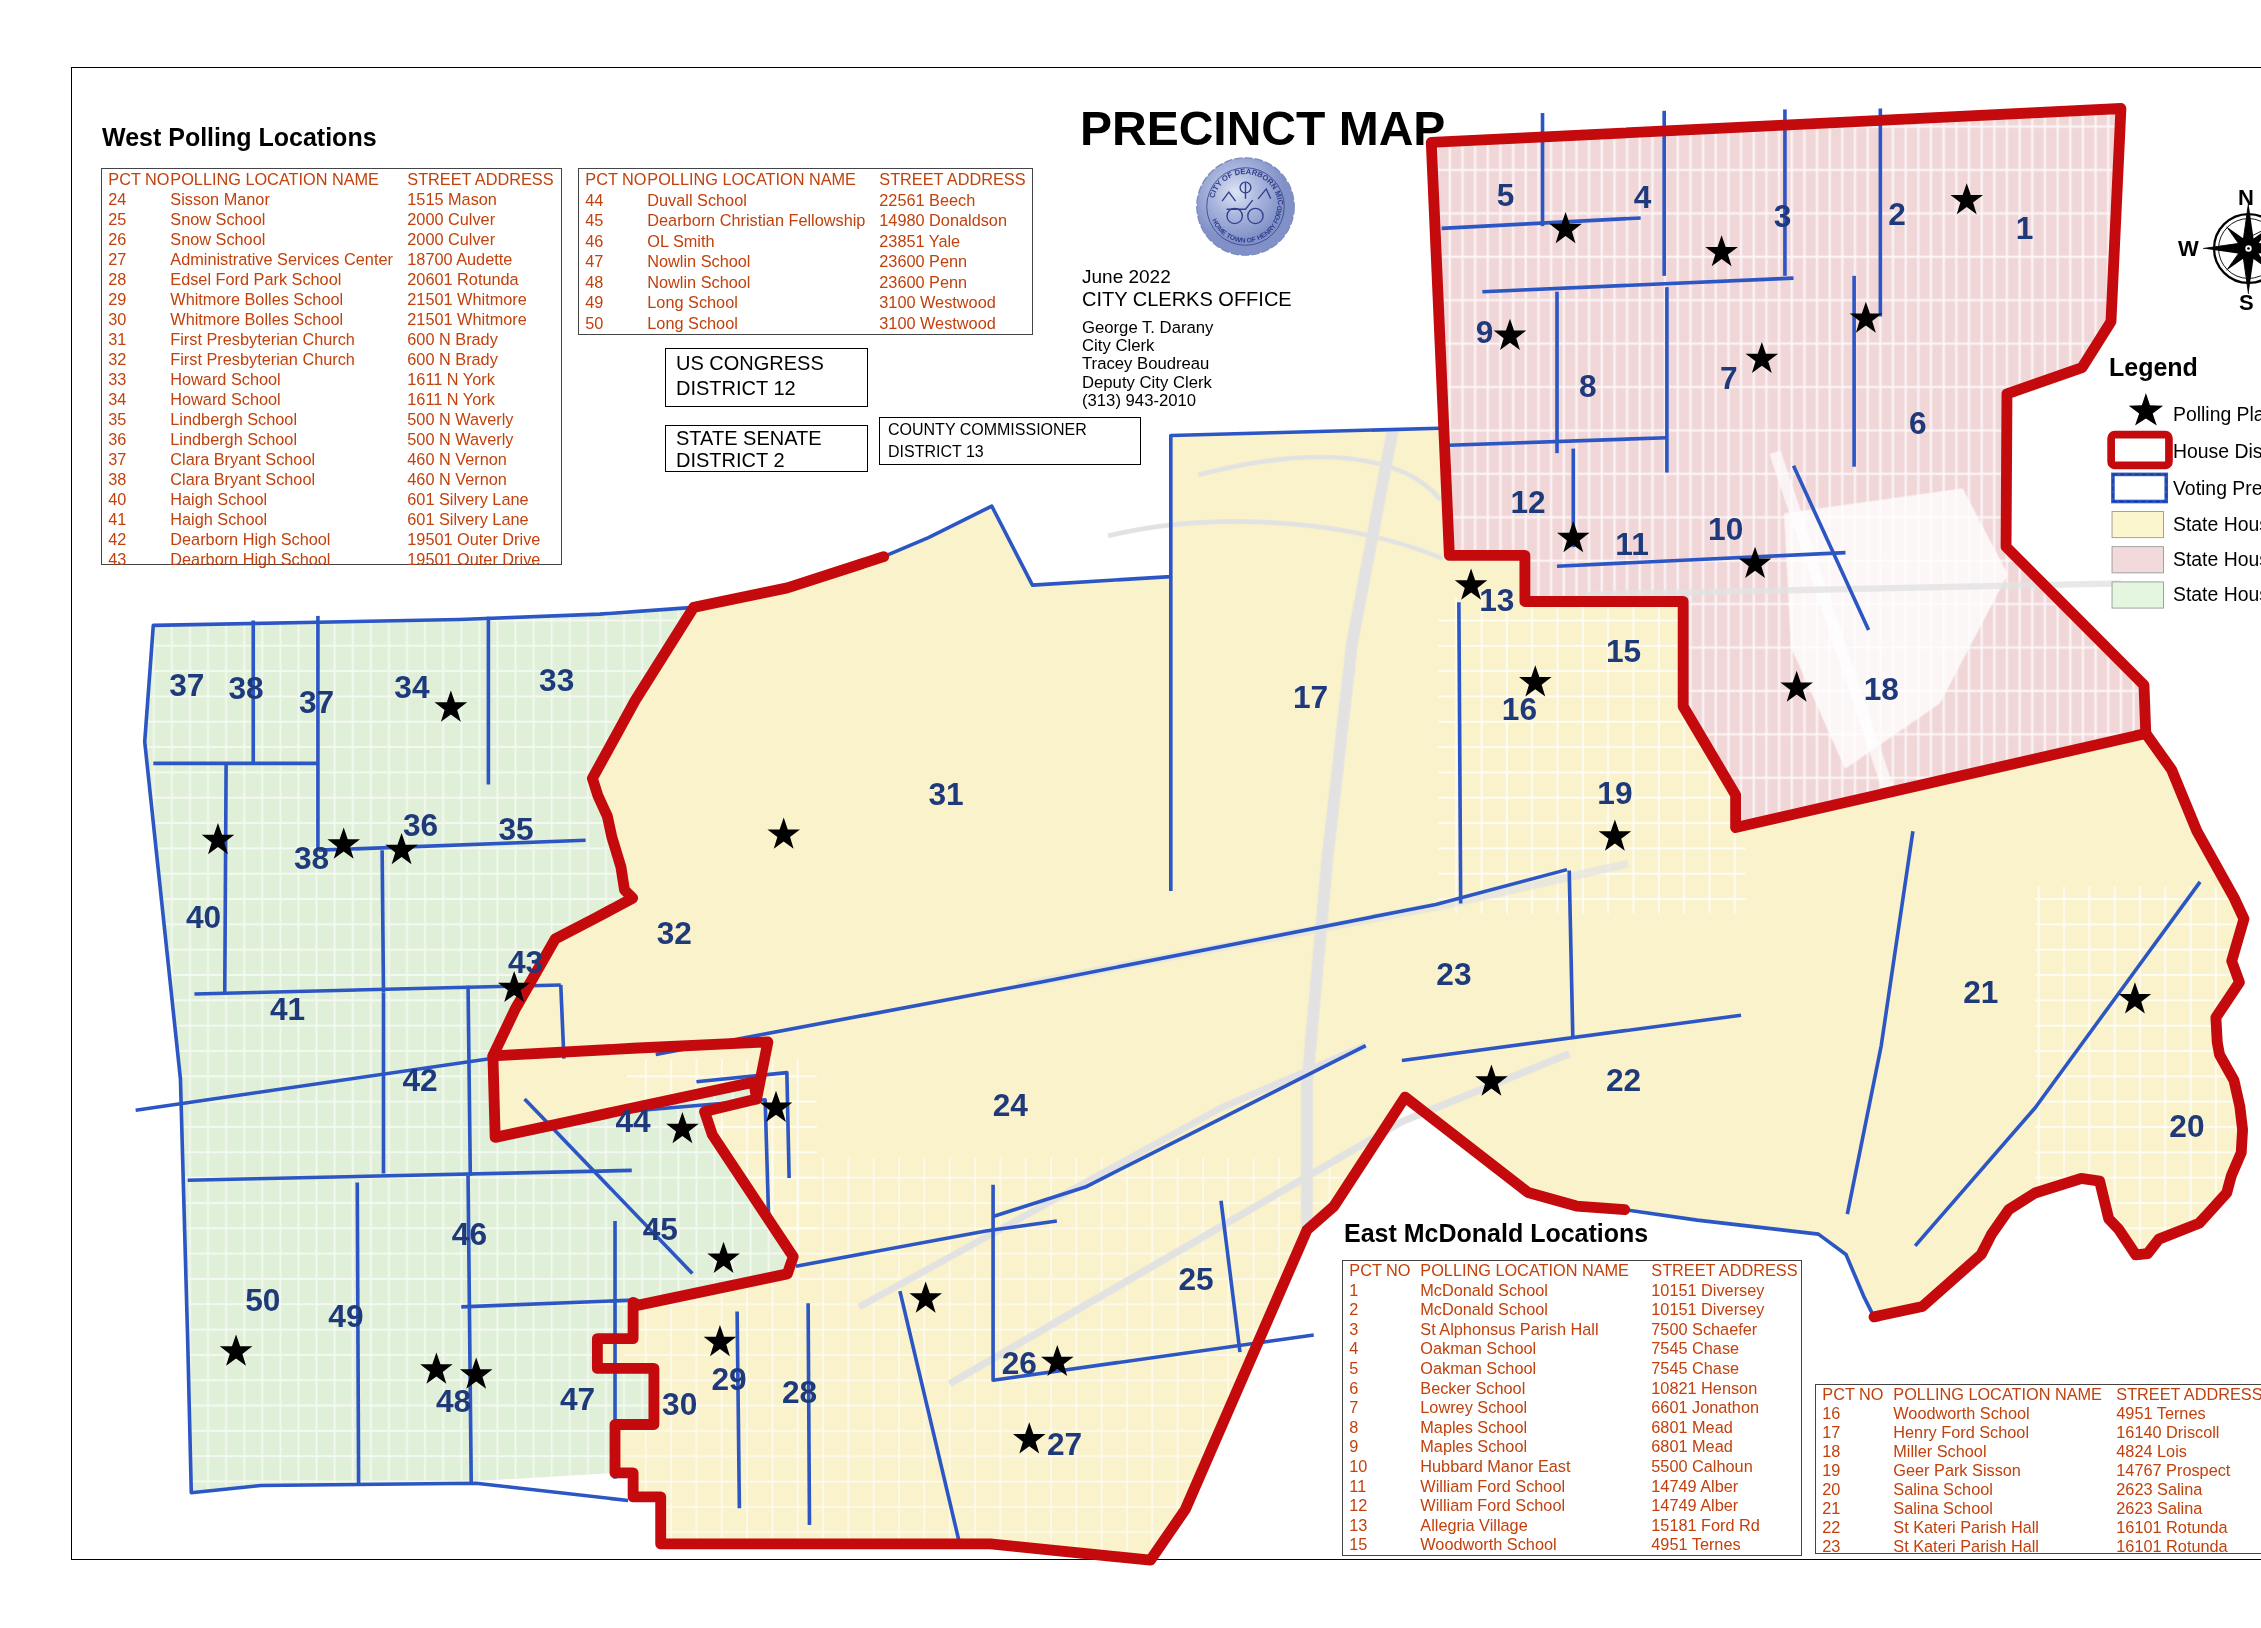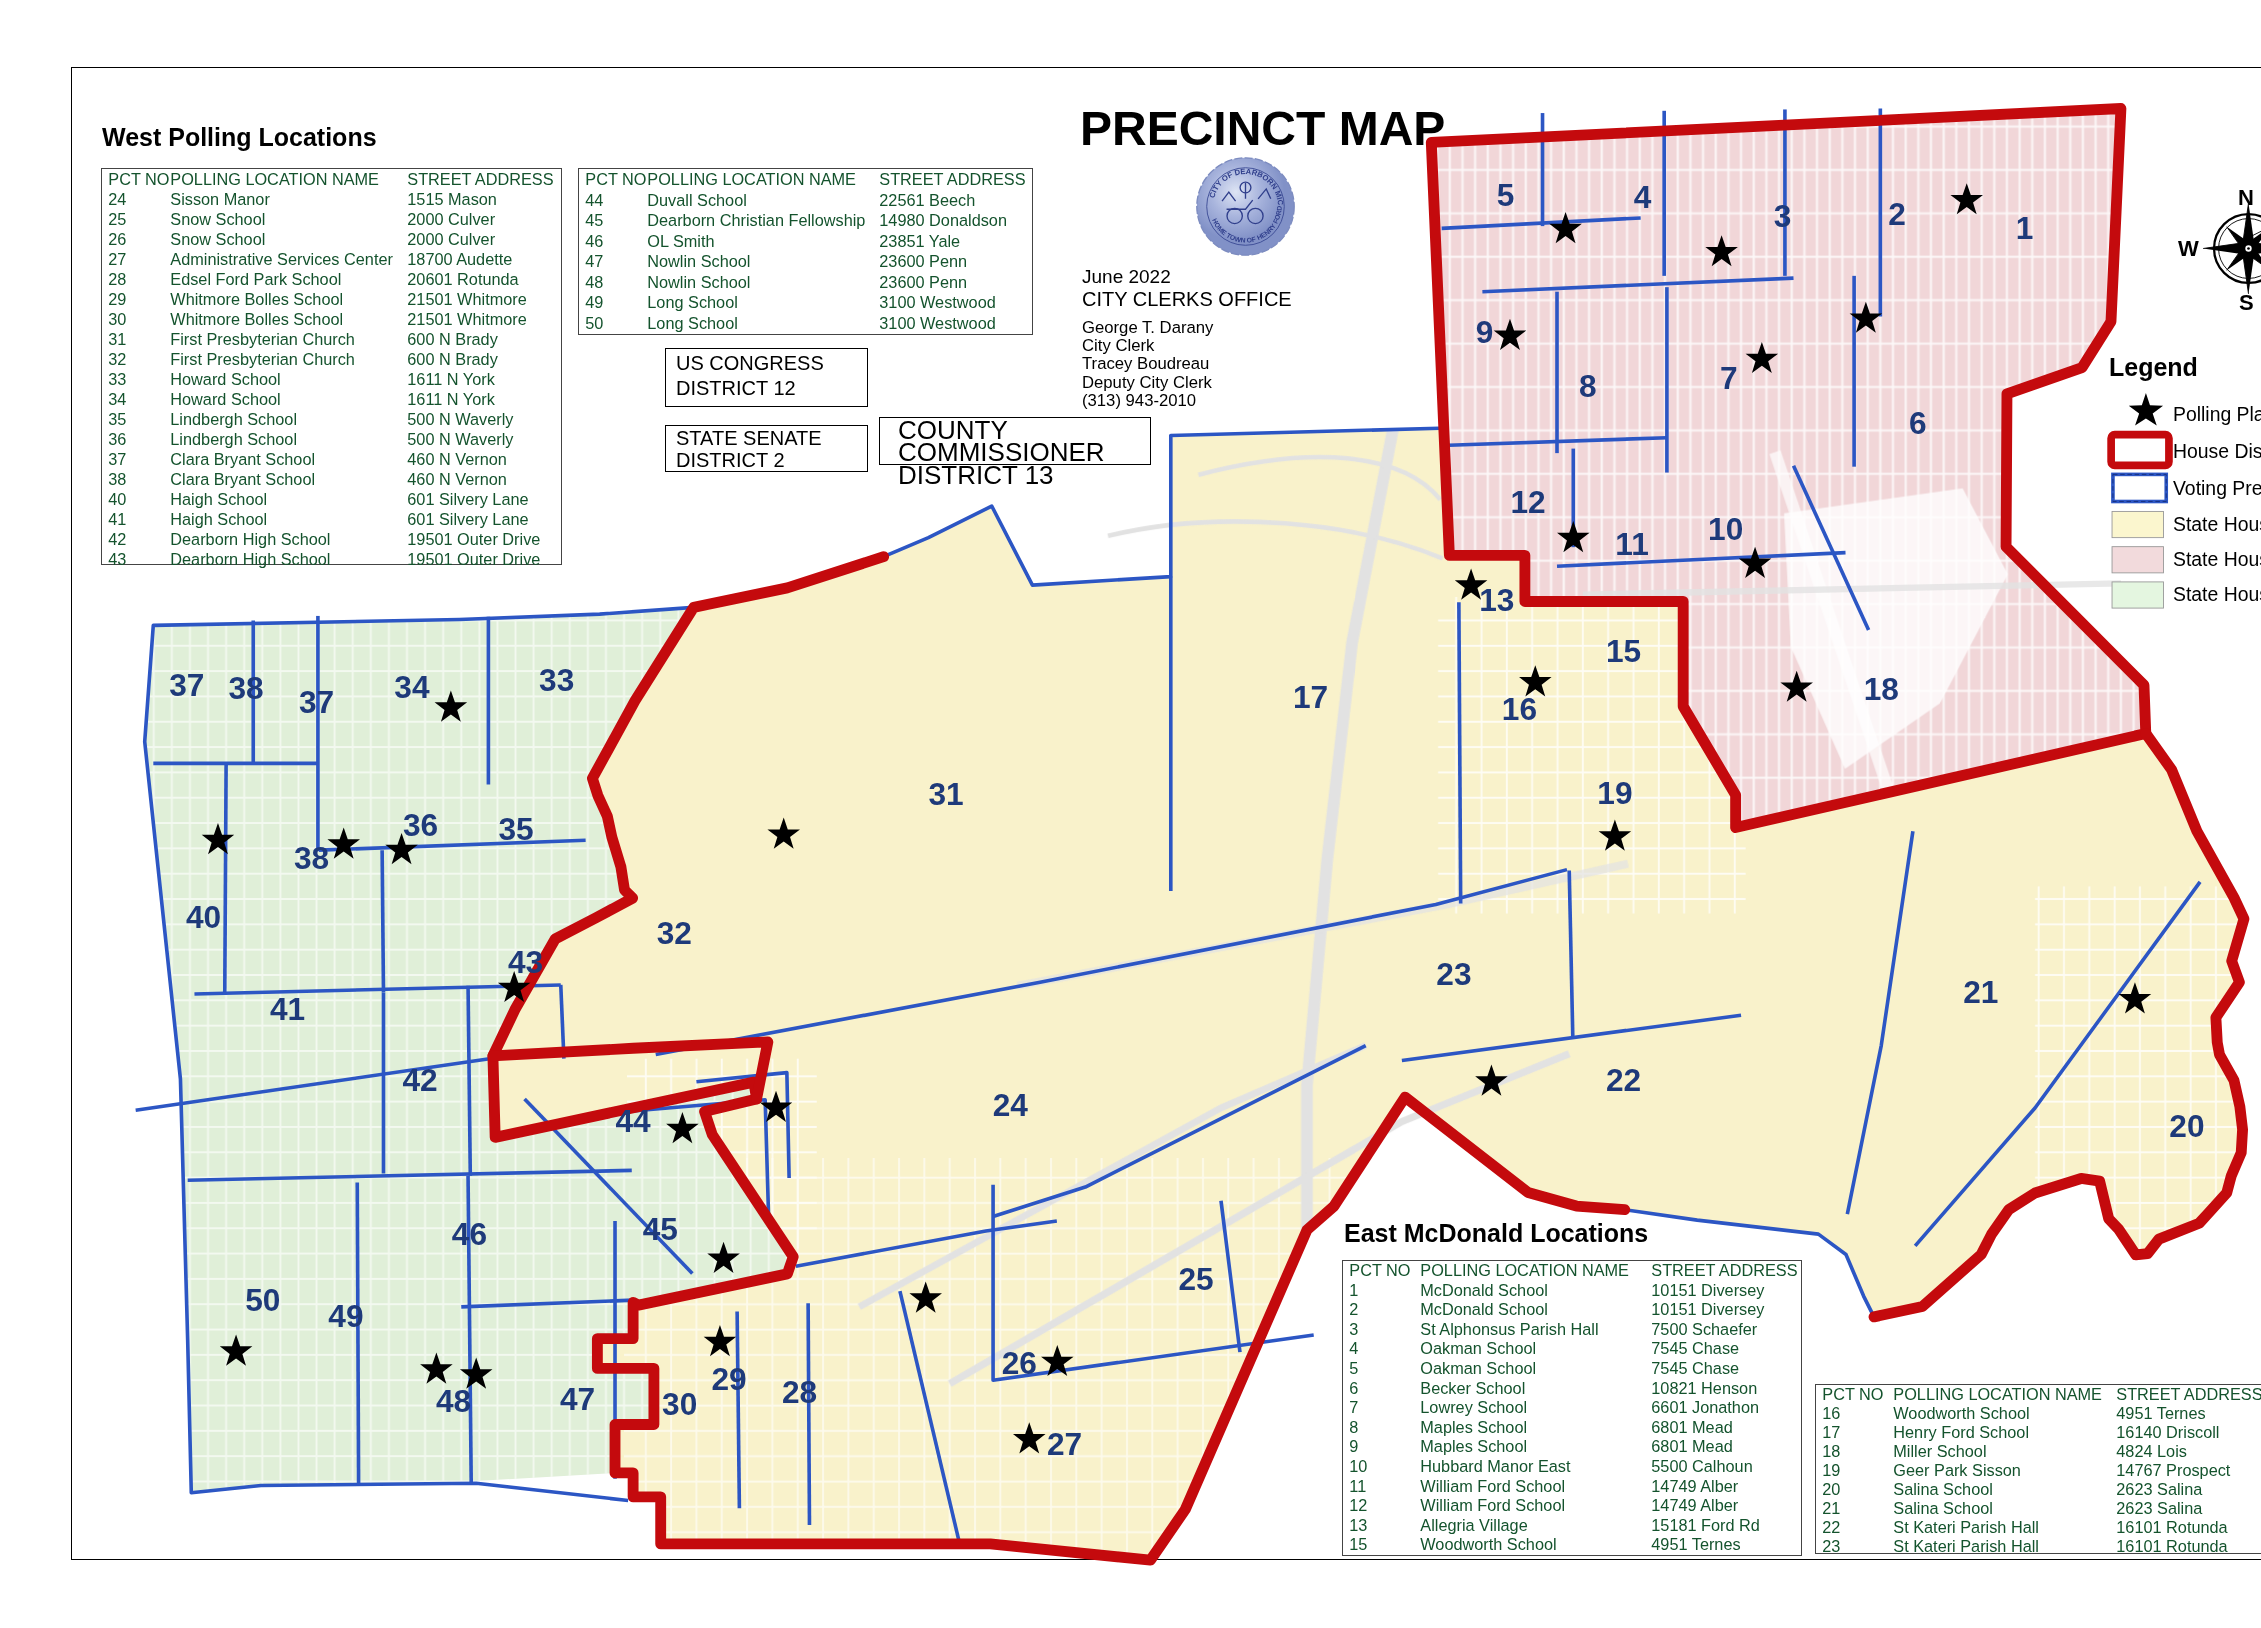--- a/index.html
+++ b/index.html
@@ -1,18 +1,18 @@
 <!DOCTYPE html>
 <html style="font-size:7.2px"><head>
 <meta charset="utf-8">
 <style>
   html,body{margin:0;padding:0;}
   body{width:2442px;height:1628px;position:relative;background:#fff;font-family:"Liberation Sans",sans-serif;overflow:hidden;}
   .abs{position:absolute;}
-  .tbl{position:absolute;border:0.9px solid #444;background:#fff;color:#14532d;}
+  .tbl{position:absolute;border:0.9px solid #444;background:#fff;color:#c2410c;}
   .tbl .row{white-space:nowrap;padding-left:6.3px;}
   .tbl .row span{display:inline-block;vertical-align:top;}
 </style>
 </head>
 <body>
 
 <div class="abs" style="left:71px;top:67px;width:2304px;height:1491px;border:1.8px solid #000;"></div>
 
 <svg class="abs" style="left:0;top:0;" width="2442" height="1628" viewBox="0 0 5400 3600">
 <defs>
@@ -254,21 +254,21 @@
     <div class="row"><span style="width:62px">47</span><span style="width:232px">Nowlin School</span><span>23600 Penn</span></div>
     <div class="row"><span style="width:62px">48</span><span style="width:232px">Nowlin School</span><span>23600 Penn</span></div>
     <div class="row"><span style="width:62px">49</span><span style="width:232px">Long School</span><span>3100 Westwood</span></div>
     <div class="row"><span style="width:62px">50</span><span style="width:232px">Long School</span><span>3100 Westwood</span></div>
   </div>
 
 <div class="abs" style="left:665px;top:348px;width:191px;height:55px;border:1.4px solid #000;font-size:20px;line-height:25px;padding-top:1.8px;padding-left:10px;">US CONGRESS<br>DISTRICT 12</div>
 
 <div class="abs" style="left:665px;top:425px;width:191px;height:44px;border:1.4px solid #000;font-size:20px;line-height:22.6px;padding-top:0.9px;padding-left:10px;">STATE SENATE<br>DISTRICT 2</div>
 
-<div class="abs" style="left:879px;top:417px;width:252px;height:45px;border:1.4px solid #000;font-size:26px;line-height:22.6px;padding-top:0.9px;padding-left:18px;">COUNTY COMMISSIONER<br>DISTRICT 13</div>
+<div class="abs" style="left:879px;top:417px;width:252px;height:45px;border:1.4px solid #000;font-size:16px;line-height:22.6px;padding-top:0.9px;padding-left:8px;">COUNTY COMMISSIONER<br>DISTRICT 13</div>
 
 <div class="abs" style="left:1080px;top:101px;white-space:nowrap;font-size:48px;font-weight:bold;color:#000;">PRECINCT MAP</div>
 
 <svg class="abs" style="left:1195px;top:156px;" width="101" height="101" viewBox="0 0 224 224">
 <defs>
       <radialGradient id="sealg" cx="40%" cy="35%">
         <stop offset="0%" stop-color="#dde4f4"></stop>
         <stop offset="50%" stop-color="#a9b5dd"></stop>
         <stop offset="100%" stop-color="#8191c7"></stop>
       </radialGradient>

